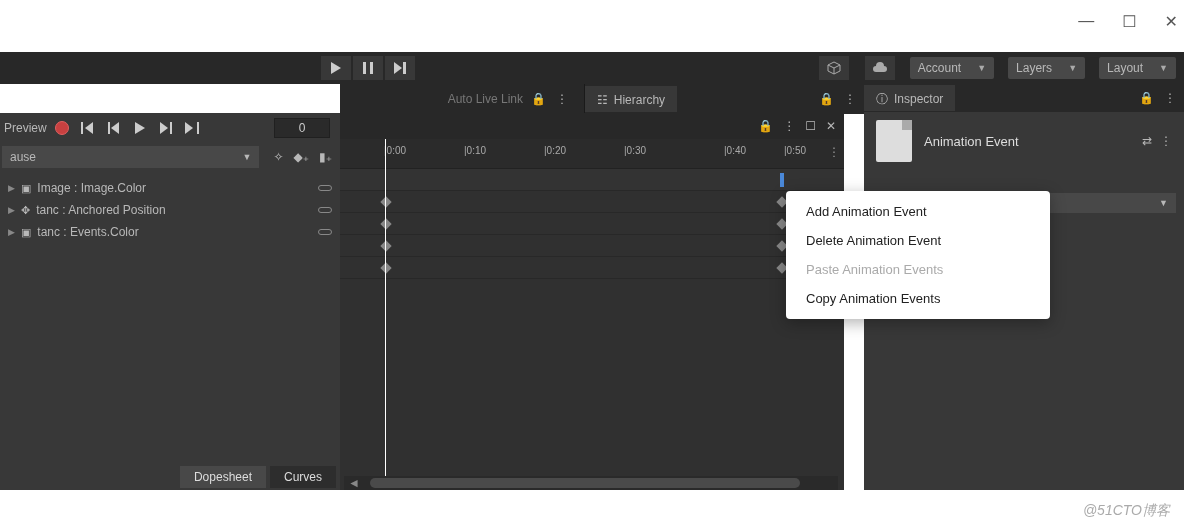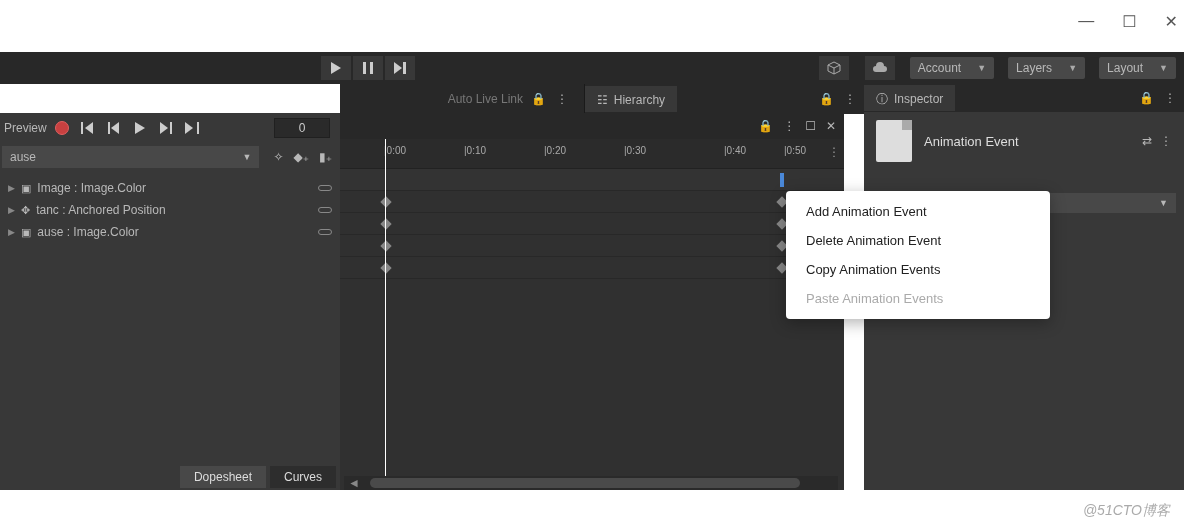--- a/index.html
+++ b/index.html
@@ -198,21 +198,21 @@
       </div>
       <div class="proprow">
         <span class="expand">▶</span>
         <span class="picon">✥</span>
         <span>tanc : Anchored Position</span>
         <div class="eye"></div>
       </div>
       <div class="proprow">
         <span class="expand">▶</span>
         <span class="picon">▣</span>
-        <span>ause : Image.Color</span>
+        <span>tanc : Events.Color</span>
         <div class="eye"></div>
       </div>
     </div>
 </div>
 
 <div class="botrow">
   <div class="bottab active">Dopesheet</div>
   <div class="bottab">Curves</div>
 </div>
 
@@ -284,17 +284,17 @@
     <div class="funcdd">
         <span>asueGame ( )</span>
         <span class="chev" style="font-size:9px">▼</span>
       </div>
   </div>
 </div>
 
 <div class="ctxmenu" id="ctxmenu">
     <div class="ctxitem">Add Animation Event</div>
     <div class="ctxitem">Delete Animation Event</div>
+    <div class="ctxitem disabled">Paste Animation Events</div>
     <div class="ctxitem">Copy Animation Events</div>
-    <div class="ctxitem disabled">Paste Animation Events</div>
   </div>
 
 <div class="watermark">@51CTO博客</div>
 
 </body></html>

